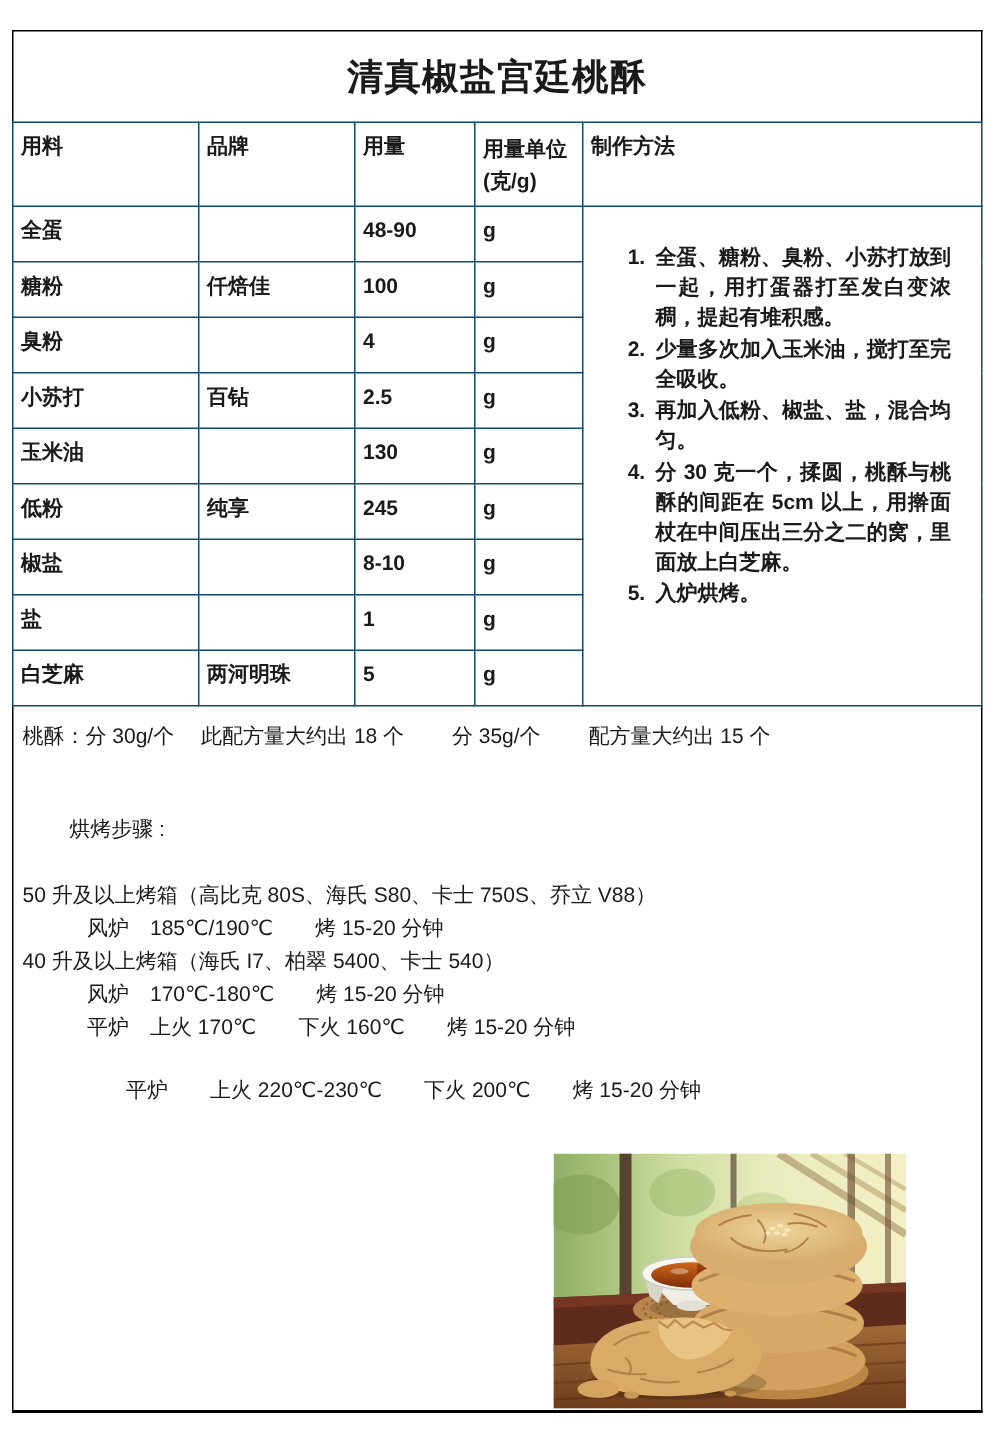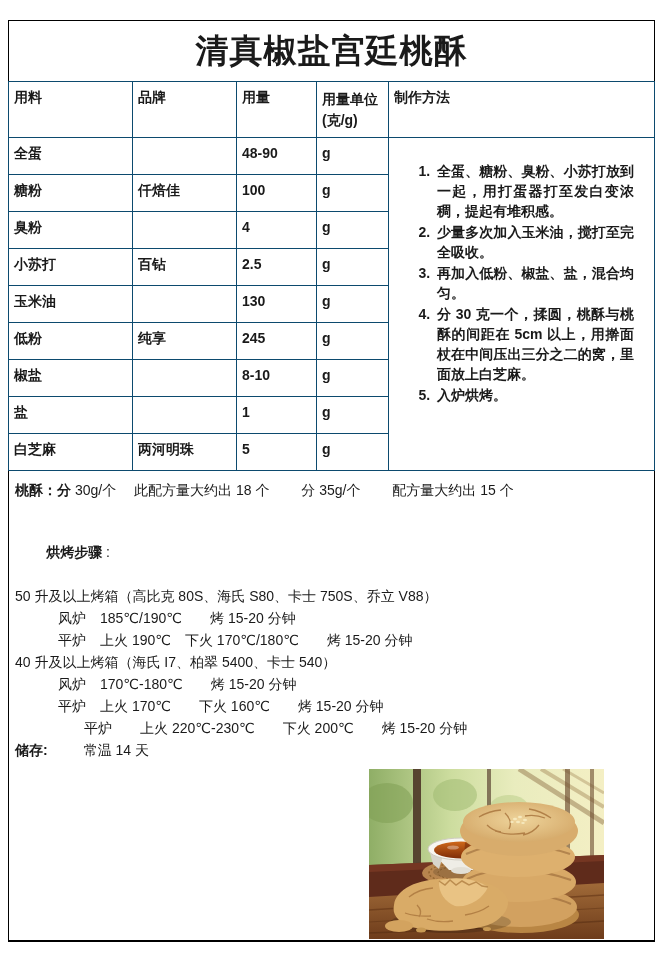--- a/index.html
+++ b/index.html
@@ -6,21 +6,21 @@
   body{
     width:664px;height:956px;background:#ffffff;position:relative;
     font-family:"Liberation Sans","DejaVu Sans",sans-serif;
     color:#1a1a1a;-webkit-font-smoothing:antialiased;
   }
   .doc{position:absolute;left:8px;top:20px;width:647px;}
   .title-row{
     box-sizing:border-box;width:100%;height:61px;
     border:1px solid #000;border-bottom:0;
     display:flex;align-items:center;justify-content:center;
-    font-size:33px;font-weight:bold;letter-spacing:1px;
+    font-size:24px;font-weight:bold;letter-spacing:1px;
   }
   table.recipe{
     width:100%;border-collapse:collapse;table-layout:fixed;
     font-size:14px;
   }
   table.recipe td,table.recipe th{
     border:1px solid #0c4a6e;vertical-align:top;text-align:left;
     padding:7px 4px 0 5px;font-weight:bold;overflow:hidden;
   }
   tr.hdr{height:56px;}
@@ -30,27 +30,27 @@
   ol.method{margin:16px;padding:0 0 0 24px;}
   ol.method li{
     line-height:20px;margin:0 0 1px 0;padding-left:3px;
     text-align:justify;text-justify:inter-ideograph;
   }
   .bottom{
     box-sizing:border-box;width:100%;height:471px;position:relative;
     border:1px solid #000;border-top:0;border-bottom:2px solid #000;
     font-size:14px;
   }
-  .b{font-weight:bold;}
+  .b{font-weight:normal;}
   .yield-line{padding:9px 0 0 6px;line-height:20px;}
   .bake-block{margin-top:19px;line-height:22px;}
   .bake-line{white-space:pre-wrap;}
   .ind0{padding-left:6px;}
   .ind1{padding-left:49px;}
-  .ind2{padding-left:75px;}
+  .ind2{padding-left:75px;margin-top:20px;}
   .storage-line{padding-left:6px;line-height:22px;}
   .storage-val{margin-left:36px;}
   .photo{
     position:absolute;left:360px;top:298px;width:235px;height:170px;
   }
   .photo svg{display:block;}
 </style>
 </head>
 <body>
 
@@ -149,28 +149,24 @@
     <div class="yield-line">
       <span class="b">桃酥：分</span><span> 30g/个　 此配方量大约出 18 个　　 分 35g/个　　 配方量大约出 15 个</span>
     </div>
 
     <div class="bake-block">
       <div class="bake-line ind0">
         <span class="b">烘烤步骤</span><span> :</span>
       </div>
       <div class="bake-line ind0">50 升及以上烤箱（高比克 80S、海氏 S80、卡士 750S、乔立 V88）</div>
       <div class="bake-line ind1">风炉　185℃/190℃　　烤 15-20 分钟</div>
-      <div class="bake-line ind1">平炉　上火 190℃　下火 170℃/180℃　　烤 15-20 分钟</div>
       <div class="bake-line ind0">40 升及以上烤箱（海氏 I7、柏翠 5400、卡士 540）</div>
       <div class="bake-line ind1">风炉　170℃-180℃　　烤 15-20 分钟</div>
       <div class="bake-line ind1">平炉　上火 170℃　　下火 160℃　　烤 15-20 分钟</div>
       <div class="bake-line ind2">平炉　　上火 220℃-230℃　　下火 200℃　　烤 15-20 分钟</div>
-      <div class="storage-line">
-        <span class="b">储存:</span><span class="storage-val">常温 14 天</span>
-      </div>
     </div>
 
     <div class="photo">
       <svg viewBox="0 0 235 170" width="235" height="170" xmlns="http://www.w3.org/2000/svg">
         <defs>
           <linearGradient id="gBg" x1="0" y1="0" x2="1" y2="0">
             <stop offset="0" stop-color="#8fae66"></stop>
             <stop offset="0.35" stop-color="#cddd9f"></stop>
             <stop offset="0.62" stop-color="#e9ecbe"></stop>
             <stop offset="1" stop-color="#f4efc4"></stop>

